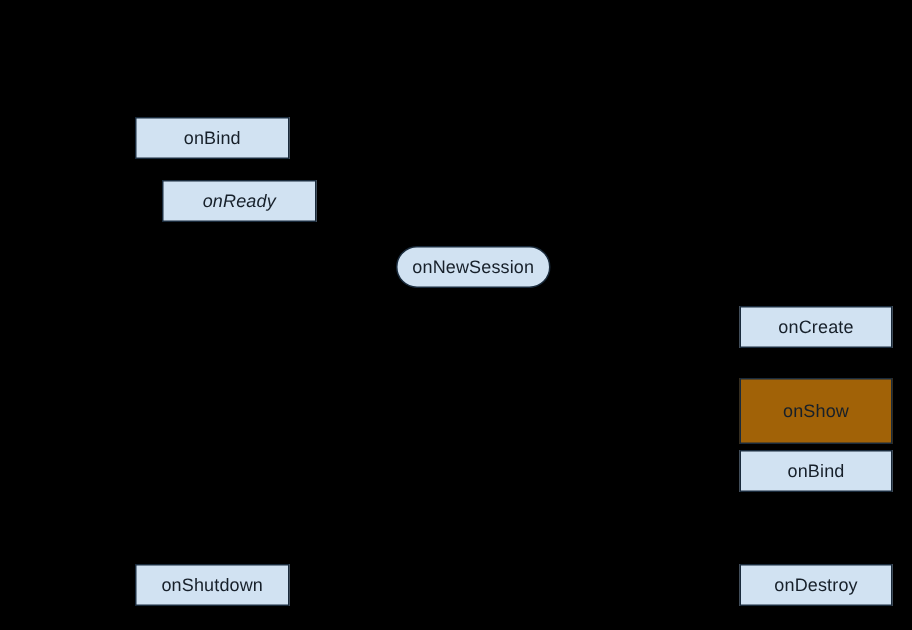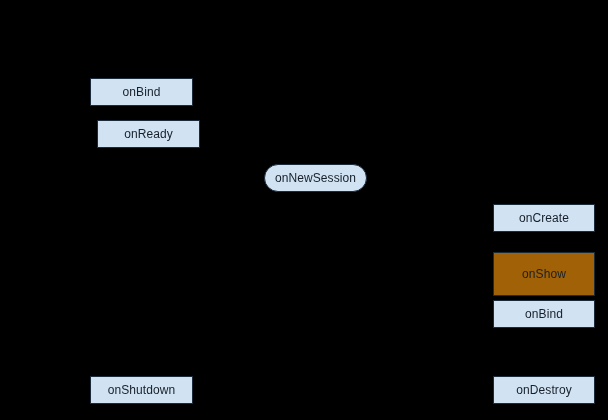--- a/index.html
+++ b/index.html
@@ -39,21 +39,21 @@
     pointer-events: none;
   }
 </style>
 </head>
 <body style="background: rgb(0, 0, 0);">
 
 <div id="diagram-canvas" style="width: 608px; height: 420px; background: rgb(0, 0, 0);">
     <div class="node-box" style="left: 90px; top: 78px; width: 103px; height: 28px; background: rgb(209, 226, 242); border-color: rgb(26, 43, 60); color: rgb(23, 32, 42);">
       <span class="node-label">onBind</span>
     </div>
-    <div class="node-box" style="left: 97px; top: 120px; width: 103px; height: 28px; background: rgb(209, 226, 242); border-color: rgb(26, 43, 60); color: rgb(23, 32, 42);">
+    <div class="node-box" style="left: 108px; top: 120px; width: 103px; height: 28px; background: rgb(209, 226, 242); border-color: rgb(26, 43, 60); color: rgb(23, 32, 42); font-style: italic;">
       <span class="node-label">onReady</span>
     </div>
     <div class="node-box" style="left: 264px; top: 164px; width: 103px; height: 28px; background: rgb(209, 226, 242); border-color: rgb(26, 43, 60); color: rgb(23, 32, 42); border-radius: 14px;">
       <span class="node-label">onNewSession</span>
     </div>
     <div class="node-box" style="left: 493px; top: 204px; width: 102px; height: 28px; background: rgb(209, 226, 242); border-color: rgb(26, 43, 60); color: rgb(23, 32, 42);">
       <span class="node-label">onCreate</span>
     </div>
     <div class="node-box" style="left: 493px; top: 252px; width: 102px; height: 44px; background: #a16207; border-color: rgb(26, 43, 60); color: rgb(23, 32, 42); text-align: right;">
       <span class="node-label">onShow</span>

